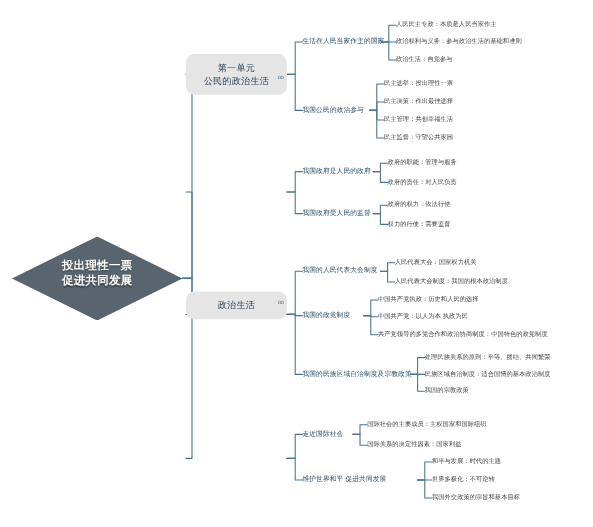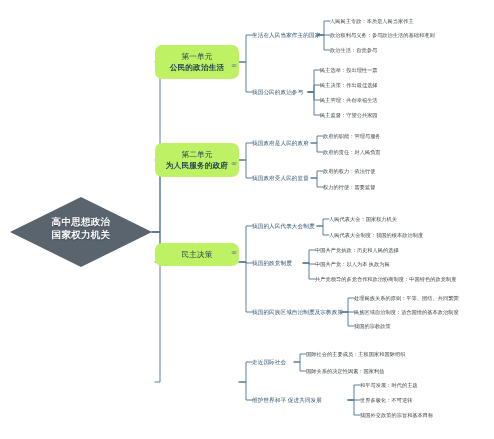--- a/index.html
+++ b/index.html
@@ -56,31 +56,31 @@
     color: #ffffff;
     font-size: 9.5px;
     line-height: 13px;
     letter-spacing: 0.3px;
     font-weight: bold;
     text-shadow: 0 1px 1px rgba(0,0,0,0.35);
   }
   
   .unit {
     width: 84px;
-    background: #bef264;
+    background: #e5e5e5;
     border-radius: 7px;
     padding: 6px 4px 6px 4px;
     text-align: center;
     color: #1f3a52;
     font-size: 7.6px;
     line-height: 11px;
     letter-spacing: 0.2px;
   }
   .unit .l1 { display: block; }
-  .unit .l2 { display: block; font-weight: bold; }
+  .unit .l2 { display: block; font-weight: normal; }
   .unit .mark {
     position: absolute;
     right: 3px;
     bottom: 8px;
     font-size: 5px;
     color: #5a7c96;
     letter-spacing: -0.5px;
   }
   #unit1 { left: 155px; top: 45px; }
   #unit2 { left: 155px; top: 143px; }
@@ -156,58 +156,53 @@
       <path d="M294 362 L300 362 L300 371 L306 371"></path>
       <path d="M348 400 L354 400 L354 385 L360 385"></path>
       <path d="M348 400 L354 400 L354 400 L360 400"></path>
       <path d="M348 400 L354 400 L354 415 L360 415"></path>
     </g>
   </svg>
 
   <div class="node root">
     <div class="diamond"></div>
     <div class="rtext">
-      <span>高中思想政治</span><br>
-      <span>国家权力机关</span>
+      <span>投出理性一票</span><br>
+      <span>促进共同发展</span>
     </div>
   </div>
 
   <div class="node unit" id="unit1">
     <span class="l1">第一单元</span>
     <span class="l2">公民的政治生活</span>
     <span class="mark">oo</span>
   </div>
 
   <div class="node lvl2" style="left:252px; top:31px;">生活在人民当家作主的国家</div>
   <div class="node lvl3" style="left:330px; top:18px;">人民民主专政：本质是人民当家作主</div>
   <div class="node lvl3" style="left:330px; top:32px;">政治权利与义务：参与政治生活的基础和准则</div>
   <div class="node lvl3" style="left:330px; top:47px;">政治生活：自觉参与</div>
 
   <div class="node lvl2" style="left:252px; top:88px;">我国公民的政治参与</div>
   <div class="node lvl3" style="left:320px; top:67px;">民主选举：投出理性一票</div>
   <div class="node lvl3" style="left:320px; top:82px;">民主决策：作出最佳选择</div>
   <div class="node lvl3" style="left:320px; top:97px;">民主管理：共创幸福生活</div>
   <div class="node lvl3" style="left:320px; top:112px;">民主监督：守望公共家园</div>
 
-  <div class="node unit" id="unit2">
-    <span class="l1">第二单元</span>
-    <span class="l2">为人民服务的政府</span>
-    <span class="mark">oo</span>
-  </div>
 
   <div class="node lvl2" style="left:252px; top:139px;">我国政府是人民的政府</div>
   <div class="node lvl3" style="left:323px; top:133px;">政府的职能：管理与服务</div>
   <div class="node lvl3" style="left:323px; top:149px;">政府的责任：对人民负责</div>
 
   <div class="node lvl2" style="left:252px; top:174px;">我国政府受人民的监督</div>
   <div class="node lvl3" style="left:323px; top:168px;">政府的权力：依法行使</div>
   <div class="node lvl3" style="left:323px; top:184px;">权力的行使：需要监督</div>
 
   <div class="node unit" id="unit3">
-    <span class="l1">民主决策</span>
+    <span class="l1">政治生活</span>
     <span class="mark">oo</span>
   </div>
 
   <div class="node lvl2" style="left:252px; top:222px;">我国的人民代表大会制度</div>
   <div class="node lvl3" style="left:329px; top:216px;">人民代表大会：国家权力机关</div>
   <div class="node lvl3" style="left:329px; top:232px;">人民代表大会制度：我国的根本政治制度</div>
 
   <div class="node lvl2" style="left:252px; top:259px;">我国的政党制度</div>
   <div class="node lvl3" style="left:315px; top:247px;">中国共产党执政：历史和人民的选择</div>
   <div class="node lvl3" style="left:315px; top:261px;">中国共产党：以人为本 执政为民</div>

